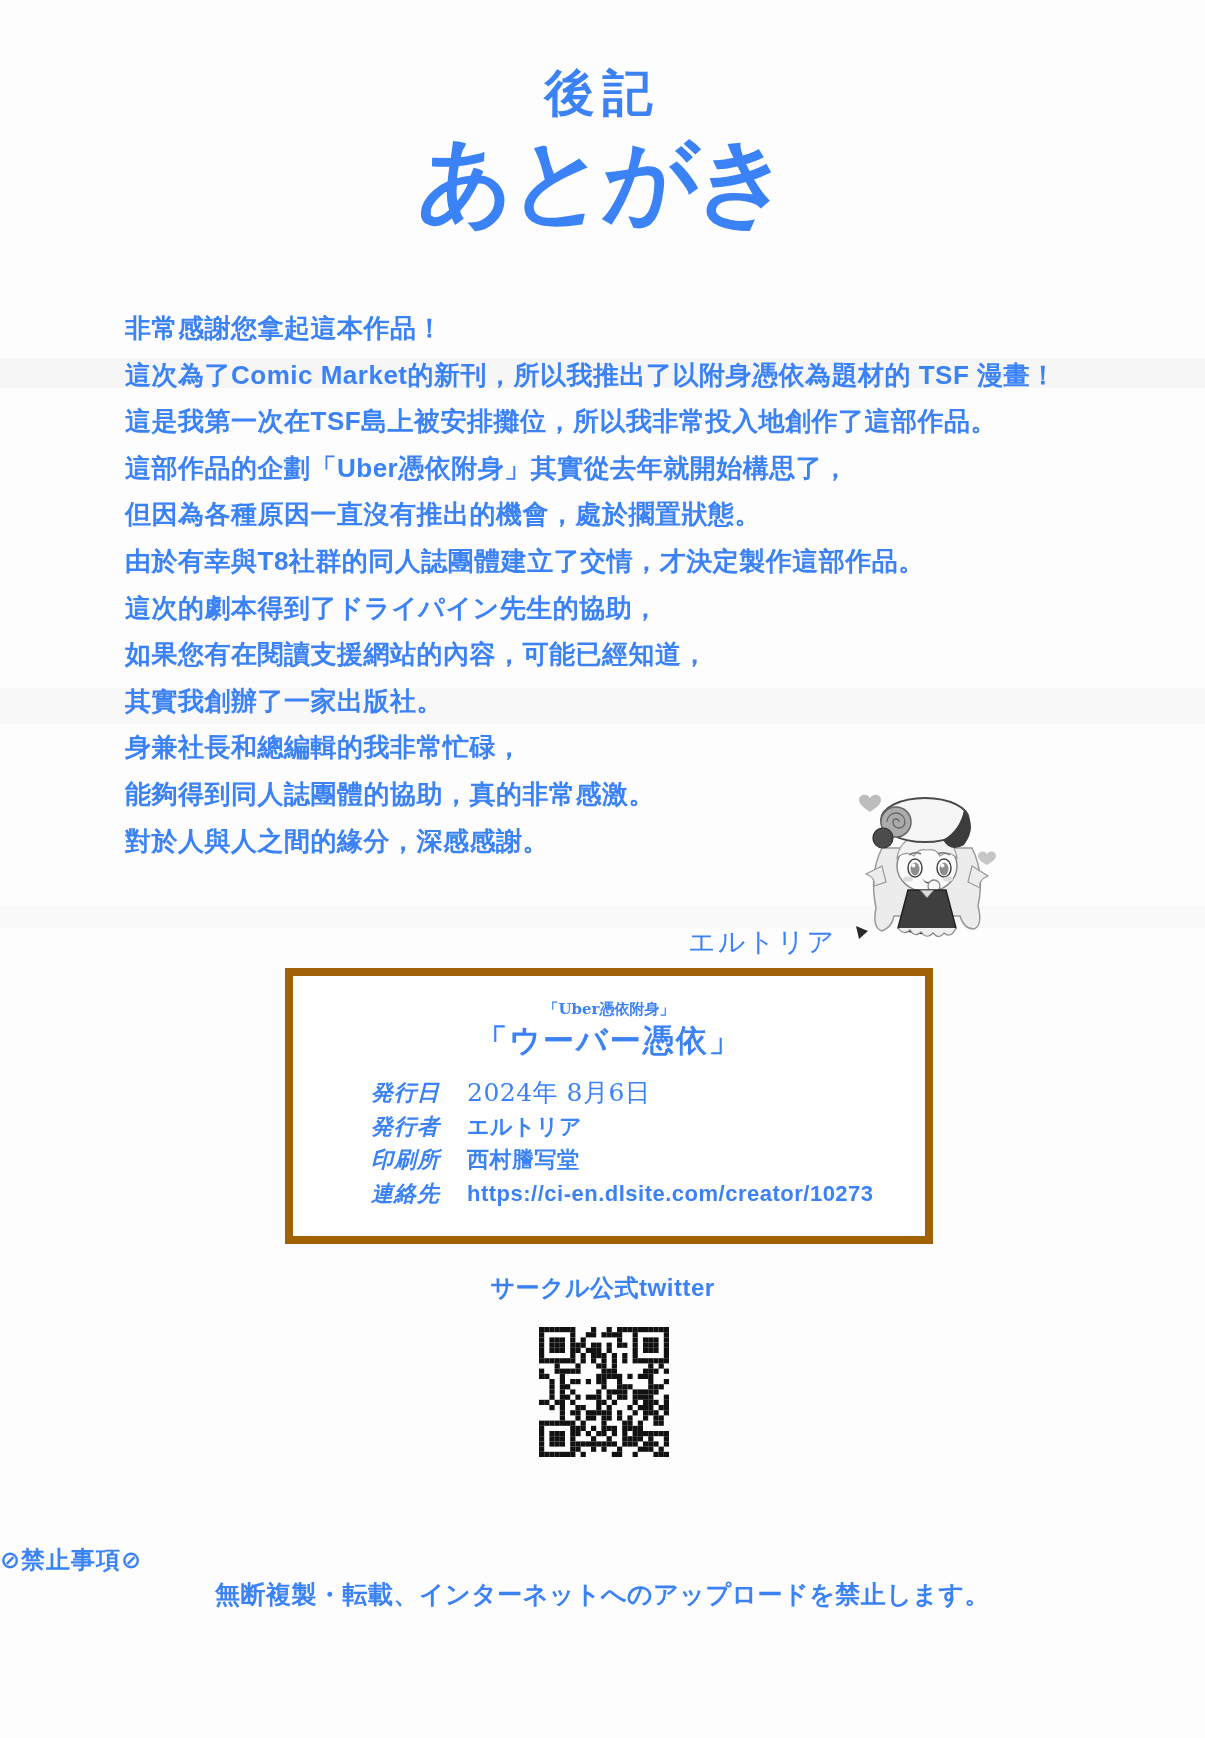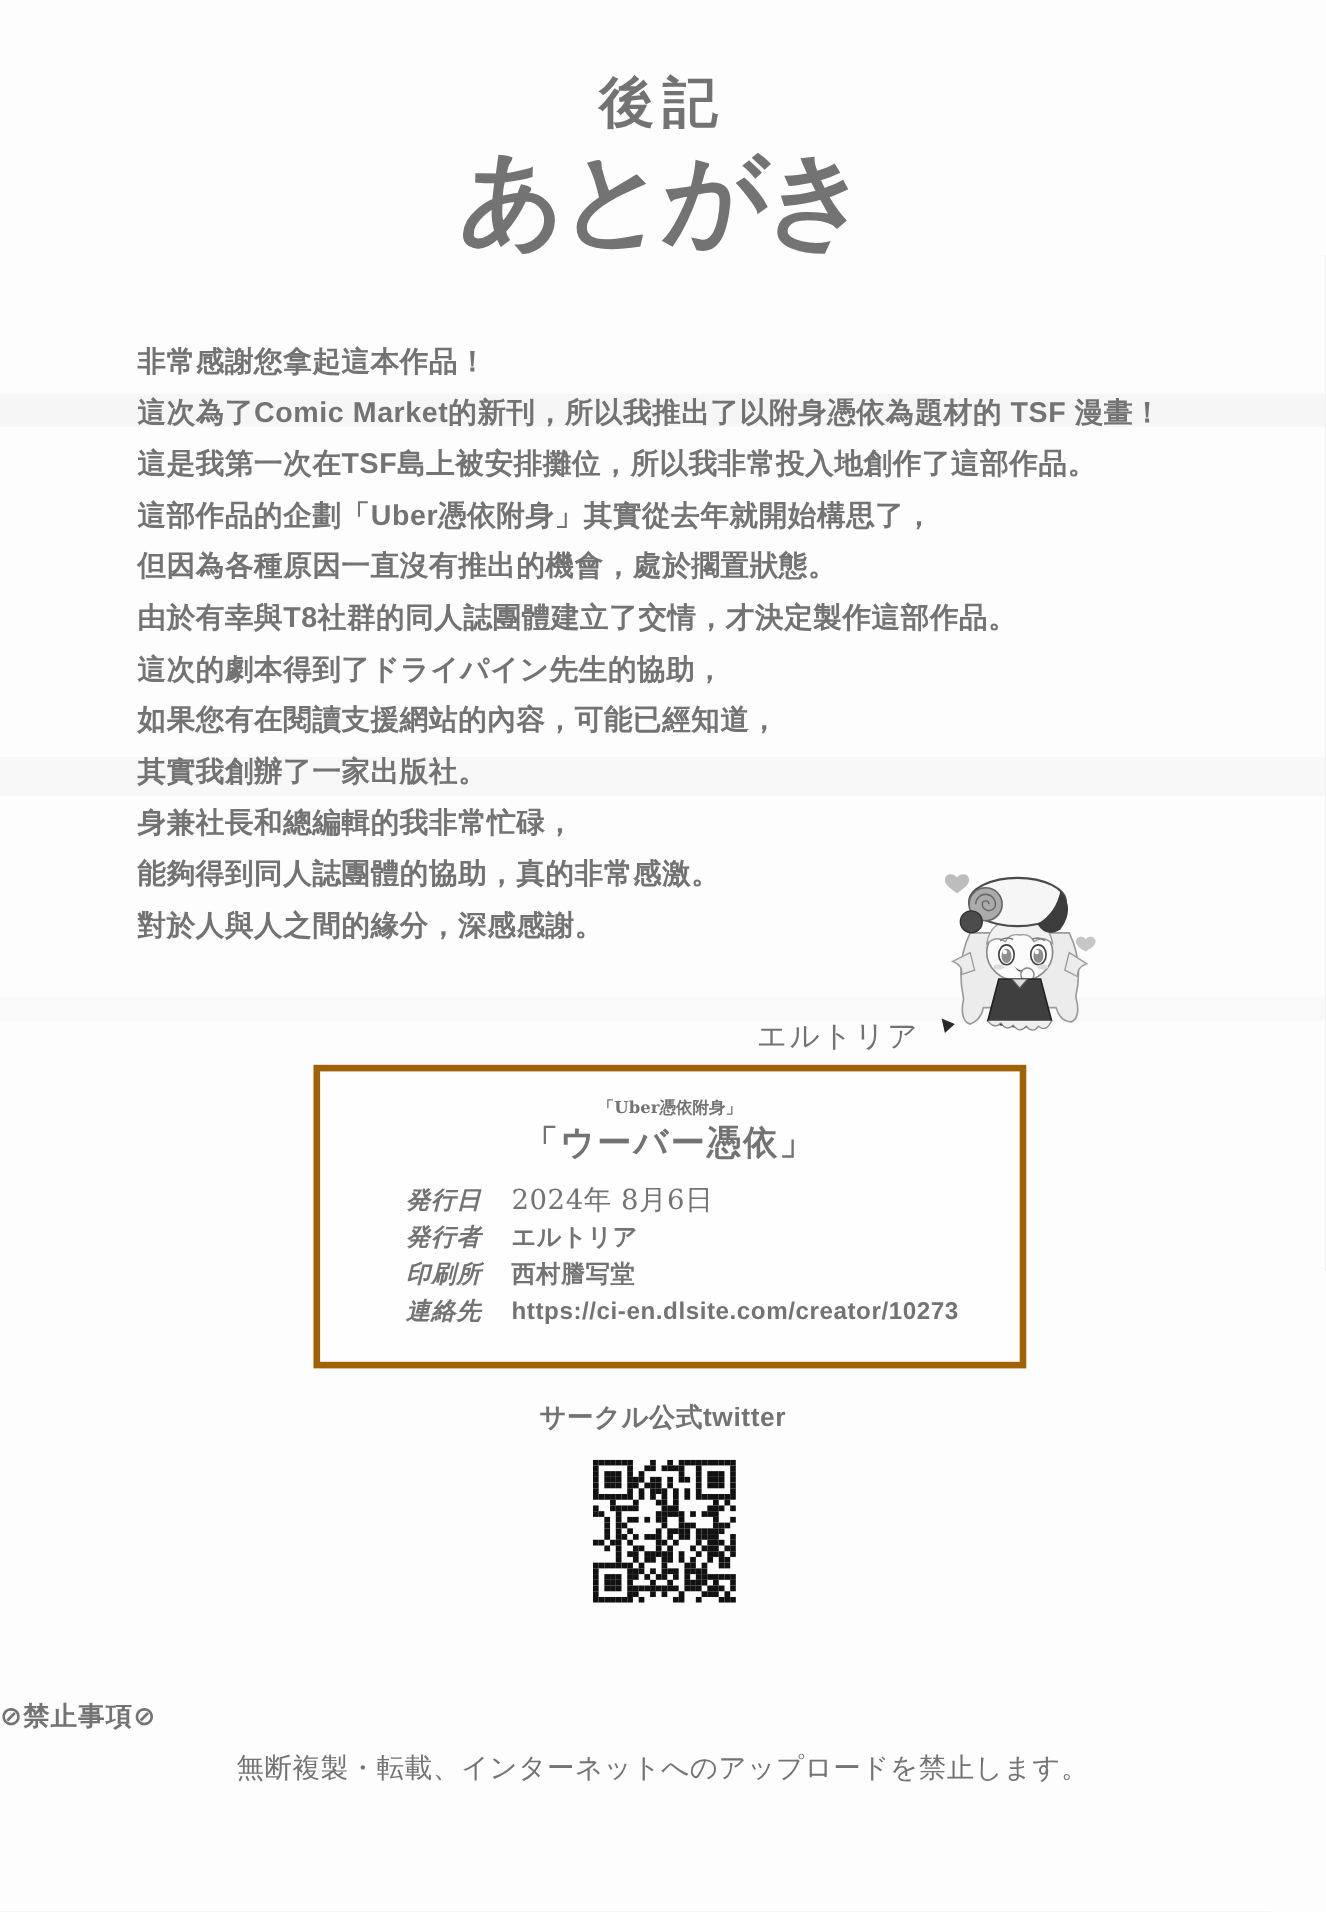--- a/index.html
+++ b/index.html
@@ -2,21 +2,21 @@
 <html><head>
 <meta charset="utf-8">
 <style>
   html,body{margin:0;padding:0;background:#e8e8e8;}
   .page{
     position:relative;
     width:1205px;height:1738px;
     margin:0 auto;
     background:#fdfdfd;
     font-family:"Liberation Sans","DejaVu Sans",sans-serif;
-    color:#737373;
+    color:#3b82f6;
     overflow:hidden;
   }
   
   .scan-band{position:absolute;left:0;width:100%;background:rgba(0,0,0,0.028);pointer-events:none;}
   .band1{top:358px;height:30px;}
   .band2{top:688px;height:36px;background:rgba(0,0,0,0.02);}
   .band3{top:906px;height:22px;background:rgba(0,0,0,0.015);}
 
   .title-kanji{
     position:absolute;top:60px;left:0;width:100%;
@@ -40,21 +40,21 @@
   .signature{
     position:absolute;top:924px;left:688px;
     font-family:"DejaVu Serif","Liberation Serif",serif;
     font-size:27px;font-weight:500;letter-spacing:2px;
   }
   .chibi{
     position:absolute;left:852px;top:778px;width:150px;height:185px;
   }
   .colophon{
     position:absolute;left:285px;top:968px;width:648px;height:276px;
-    border:6px solid #a16207;
+    border:8px solid #a16207;
     box-sizing:border-box;
     background:#fefefe;
   }
   .colophon-title-small{
     position:absolute;top:24px;left:0;width:100%;text-align:center;
     font-family:"DejaVu Serif","Liberation Serif",serif;
     font-size:15px;font-weight:700;
   }
   .colophon-title-main{
     position:absolute;top:44px;left:0;width:100%;text-align:center;
@@ -77,21 +77,21 @@
   }
   .qr{
     position:absolute;left:539px;top:1327px;width:130px;height:130px;
   }
   .footer-title{
     position:absolute;top:1544px;left:0;width:100%;text-align:left;
     font-size:24px;font-weight:700;letter-spacing:1px;
   }
   .footer-text{
     position:absolute;top:1578px;left:0;width:100%;text-align:center;
-    font-size:25px;font-weight:400;letter-spacing:0.5px;margin-top:12px;
+    font-size:25px;font-weight:700;letter-spacing:0.5px;
   }
 </style>
 </head>
 <body>
 
 <div class="page">
 
   <div class="scan-band band1"></div>
   <div class="scan-band band2"></div>
   <div class="scan-band band3"></div>

